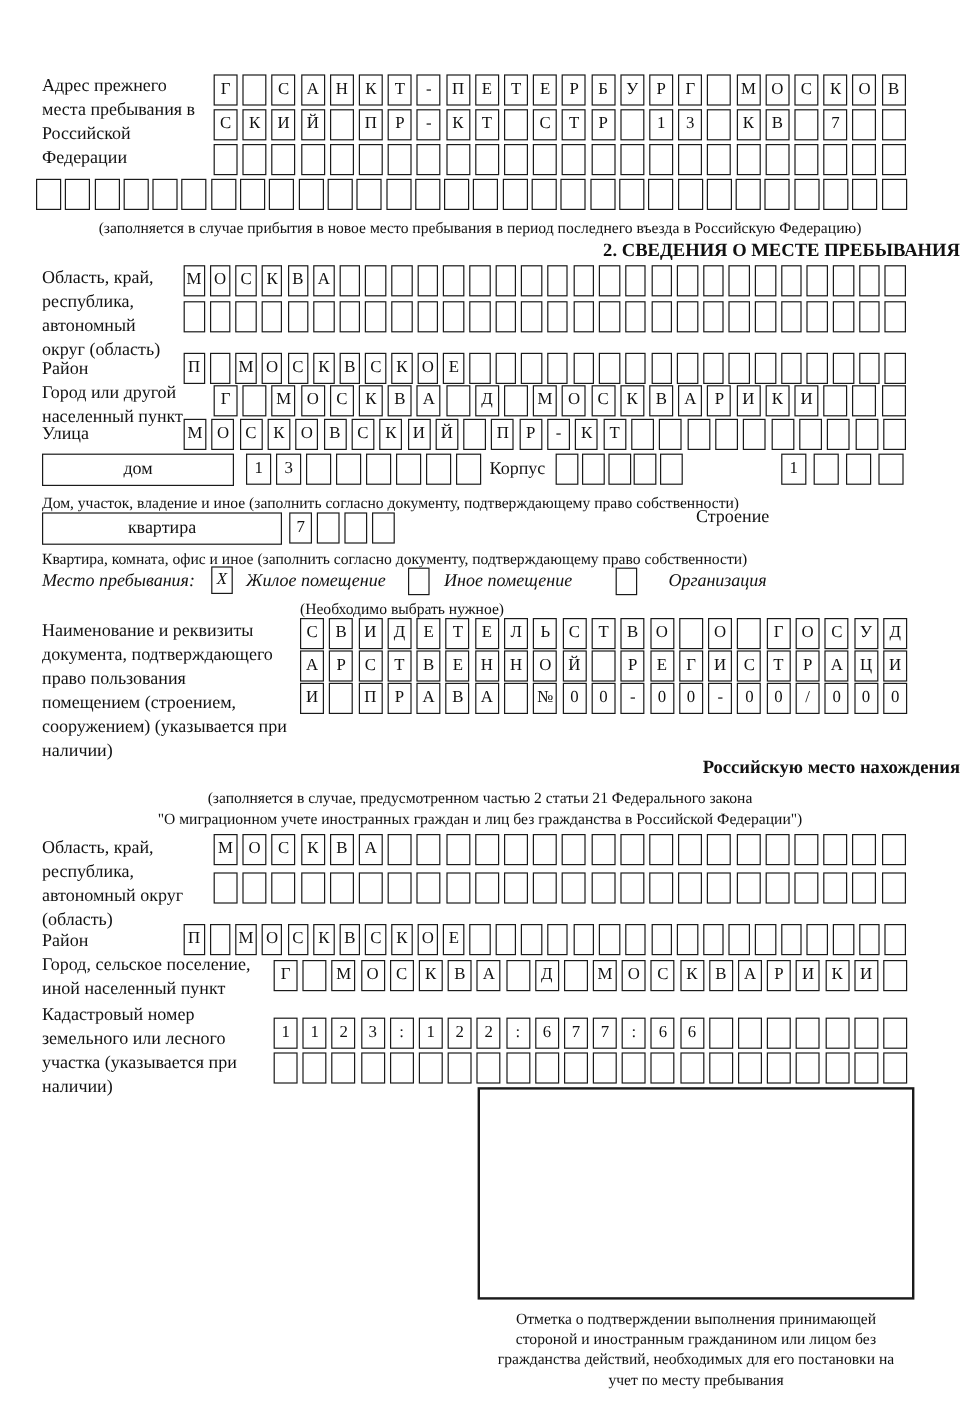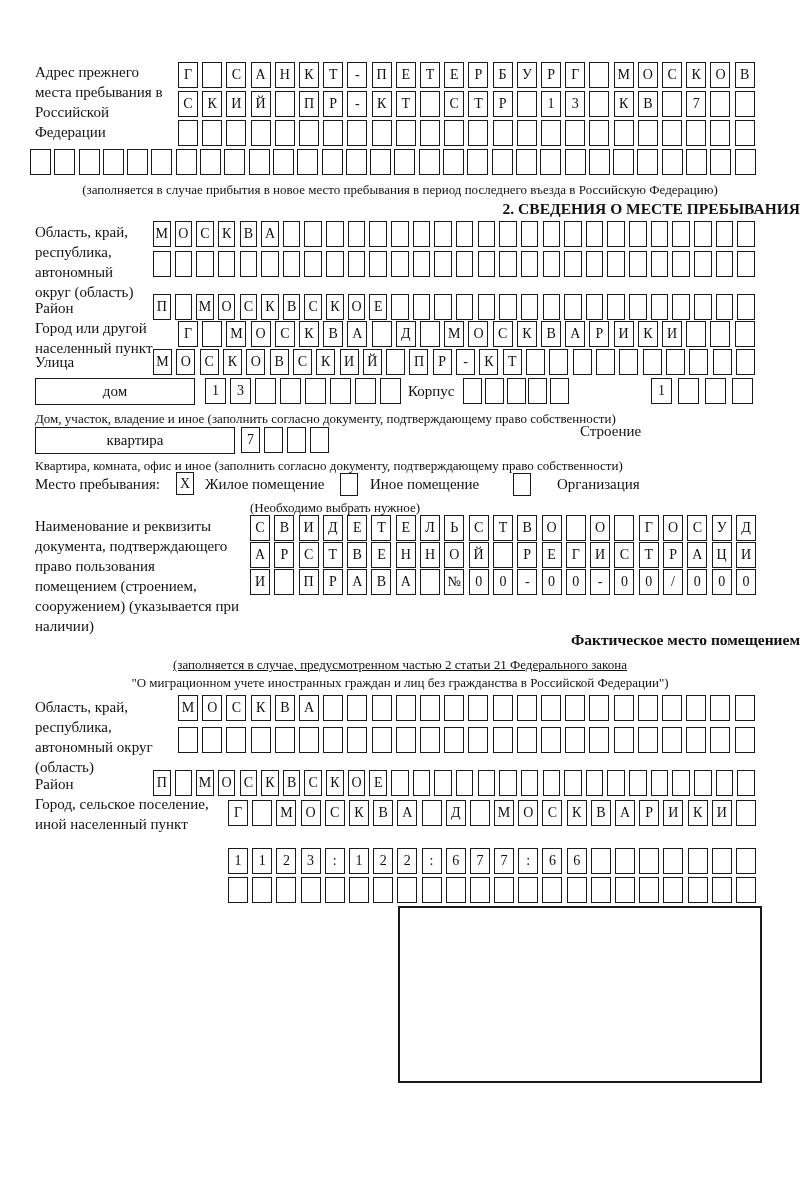--- a/index.html
+++ b/index.html
@@ -320,21 +320,21 @@
 
   <div class="abs bigbox" style="left:35px;top:427px;width:200px;">квартира</div>
   <div class="abs cellrow" style="left:241px;top:427px;width:88px;--cw:19px;">
       <span class="cell">7</span>
       <span class="cell"></span>
       <span class="cell"></span>
       <span class="cell"></span>
     </div>
   <div class="abs caption" style="left:35px;top:457px;">Квартира, комната, офис и иное (заполнить согласно документу, подтверждающему право собственности)</div>
 
-  <div class="abs" style="left:0;top:472px;width:800px;height:26px;">
+  <div class="abs" style="left:0;top:472px;width:800px;height:26px;font-style:italic;">
     <span class="abs label" style="left:35px;top:2px;">Место пребывания:</span>
     <span class="abs chk" style="left:176px;top:0;">X</span>
     <span class="abs label" style="left:205px;top:2px;">Жилое помещение</span>
     <span class="abs chk" style="left:340px;top:1px;"></span>
     <span class="abs label" style="left:370px;top:2px;">Иное помещение</span>
     <span class="abs chk" style="left:513px;top:1px;"></span>
     <span class="abs label" style="left:557px;top:2px;">Организация</span>
   </div>
   <div class="abs caption center" style="left:35px;top:499px;width:600px;">(Необходимо выбрать нужное)</div>
 
@@ -402,22 +402,22 @@
       <span class="cell">0</span>
       <span class="cell">-</span>
       <span class="cell">0</span>
       <span class="cell">0</span>
       <span class="cell">/</span>
       <span class="cell">0</span>
       <span class="cell">0</span>
       <span class="cell">0</span>
     </div>
 
-  <div class="abs hdr" style="left:0;top:631px;width:800px;">Фактическое место помещением</div>
-  <div class="abs caption center" style="left:0;top:656px;width:800px;text-decoration:underline;">(заполняется в случае, предусмотренном частью 2 статьи 21 Федерального закона</div>
+  <div class="abs hdr" style="left:0;top:631px;width:800px;">Российскую место нахождения</div>
+  <div class="abs caption center" style="left:0;top:656px;width:800px;">(заполняется в случае, предусмотренном частью 2 статьи 21 Федерального закона</div>
   <div class="abs caption center" style="left:0;top:674px;width:800px;">"О миграционном учете иностранных граждан и лиц без гражданства в Российской Федерации")</div>
 
   <div class="abs label" style="left:35px;top:697px;width:152px;">Область, край, республика, автономный округ (область)</div>
   <div class="abs cellrow" style="left:178px;top:695px;width:577px;--cw:20px;">
       <span class="cell">М</span>
       <span class="cell">О</span>
       <span class="cell">С</span>
       <span class="cell">К</span>
       <span class="cell">В</span>
       <span class="cell">А</span>
@@ -518,20 +518,21 @@
       <span class="cell">К</span>
       <span class="cell">В</span>
       <span class="cell">А</span>
       <span class="cell">Р</span>
       <span class="cell">И</span>
       <span class="cell">К</span>
       <span class="cell">И</span>
       <span class="cell"></span>
     </div>
 
+  <div class="abs label" style="left:35px;top:836px;width:178px;">Кадастровый номер земельного или лесного участка (указывается при наличии)</div>
   <div class="abs cellrow" style="left:228px;top:848px;width:528px;--cw:20px;">
       <span class="cell">1</span>
       <span class="cell">1</span>
       <span class="cell">2</span>
       <span class="cell">3</span>
       <span class="cell">:</span>
       <span class="cell">1</span>
       <span class="cell">2</span>
       <span class="cell">2</span>
       <span class="cell">:</span>
@@ -568,14 +569,15 @@
       <span class="cell"></span>
       <span class="cell"></span>
       <span class="cell"></span>
       <span class="cell"></span>
       <span class="cell"></span>
       <span class="cell"></span>
       <span class="cell"></span>
     </div>
 
   <div class="abs stamp" style="left:398px;top:906px;width:364px;height:177px;"></div>
+  <div class="abs caption center" style="left:404px;top:1090px;width:352px;">Отметка о подтверждении выполнения принимающей стороной и иностранным гражданином или лицом без гражданства действий, необходимых для его постановки на учет по месту пребывания</div>
 
 </div>
 
 </body></html>

